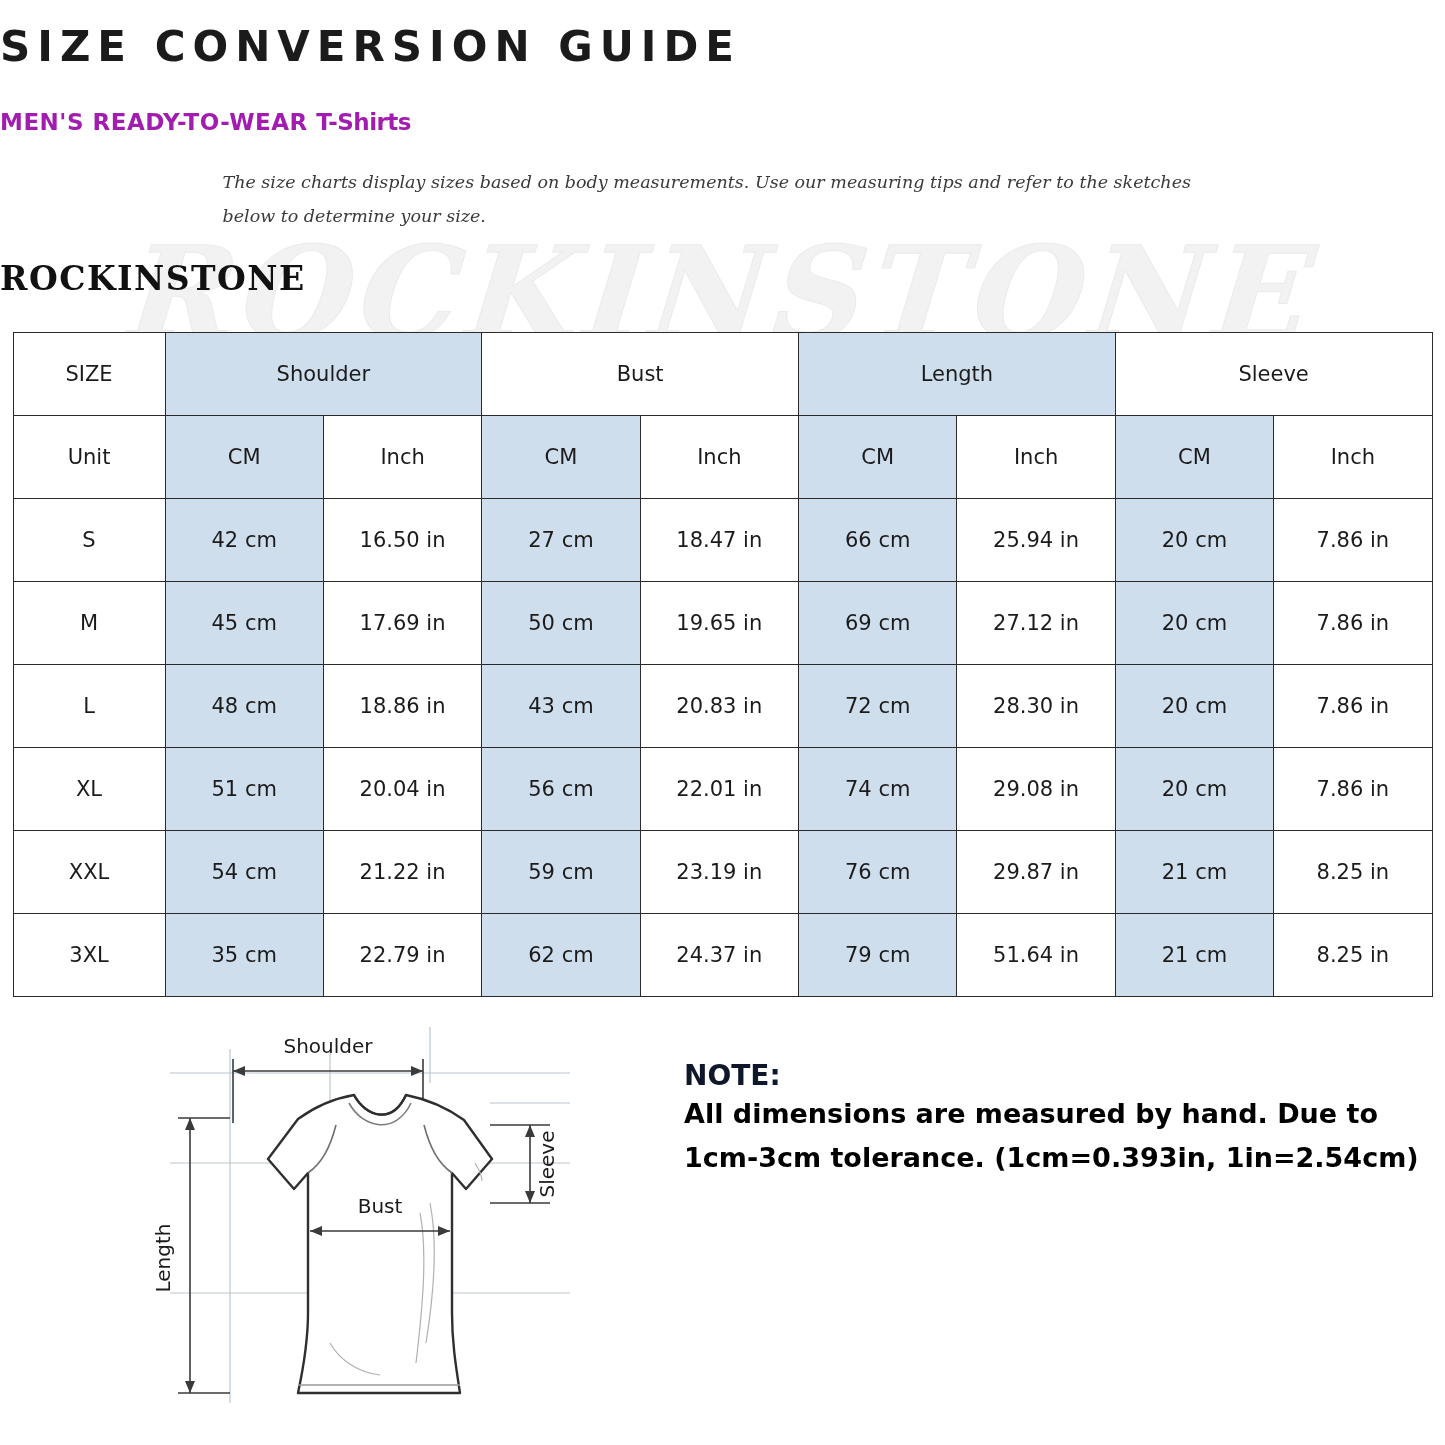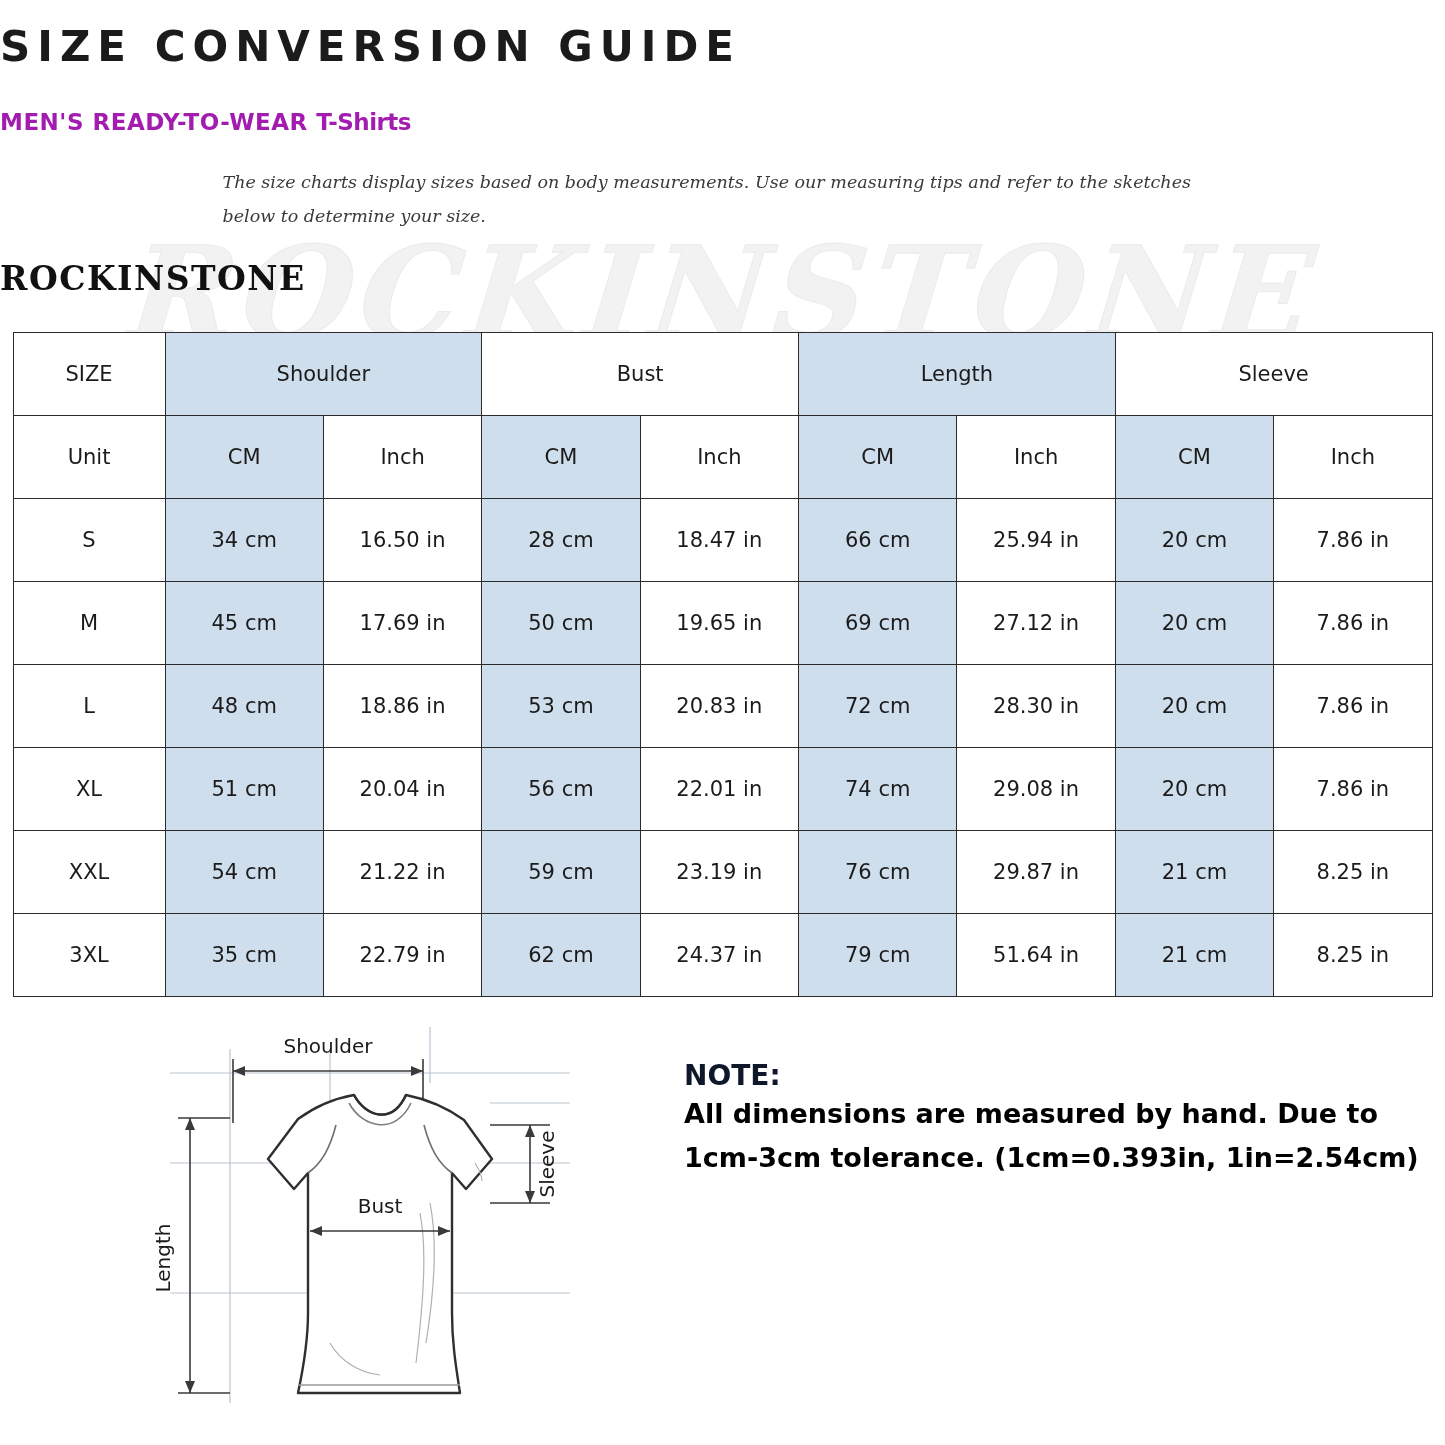--- a/index.html
+++ b/index.html
@@ -173,23 +173,23 @@
           <td class="col-val shade">CM</td>
           <td class="col-val plain">Inch</td>
           <td class="col-val shade">CM</td>
           <td class="col-val plain">Inch</td>
           <td class="col-val shade">CM</td>
           <td class="col-val plain">Inch</td>
         </tr>
 
         <tr>
           <td class="col-size plain">S</td>
-          <td class="col-val shade">34 cm</td>
+          <td class="col-val shade">42 cm</td>
           <td class="col-val plain">16.50  in</td>
-          <td class="col-val shade">28 cm</td>
+          <td class="col-val shade">27 cm</td>
           <td class="col-val plain">18.47  in</td>
           <td class="col-val shade">66 cm</td>
           <td class="col-val plain">25.94  in</td>
           <td class="col-val shade">20 cm</td>
           <td class="col-val plain">7.86  in</td>
         </tr>
 
         <tr>
           <td class="col-size plain">M</td>
           <td class="col-val shade">45 cm</td>
@@ -199,21 +199,21 @@
           <td class="col-val shade">69 cm</td>
           <td class="col-val plain">27.12  in</td>
           <td class="col-val shade">20 cm</td>
           <td class="col-val plain">7.86  in</td>
         </tr>
 
         <tr>
           <td class="col-size plain">L</td>
           <td class="col-val shade">48 cm</td>
           <td class="col-val plain">18.86  in</td>
-          <td class="col-val shade">53 cm</td>
+          <td class="col-val shade">43 cm</td>
           <td class="col-val plain">20.83  in</td>
           <td class="col-val shade">72 cm</td>
           <td class="col-val plain">28.30  in</td>
           <td class="col-val shade">20 cm</td>
           <td class="col-val plain">7.86  in</td>
         </tr>
 
         <tr>
           <td class="col-size plain">XL</td>
           <td class="col-val shade">51 cm</td>

